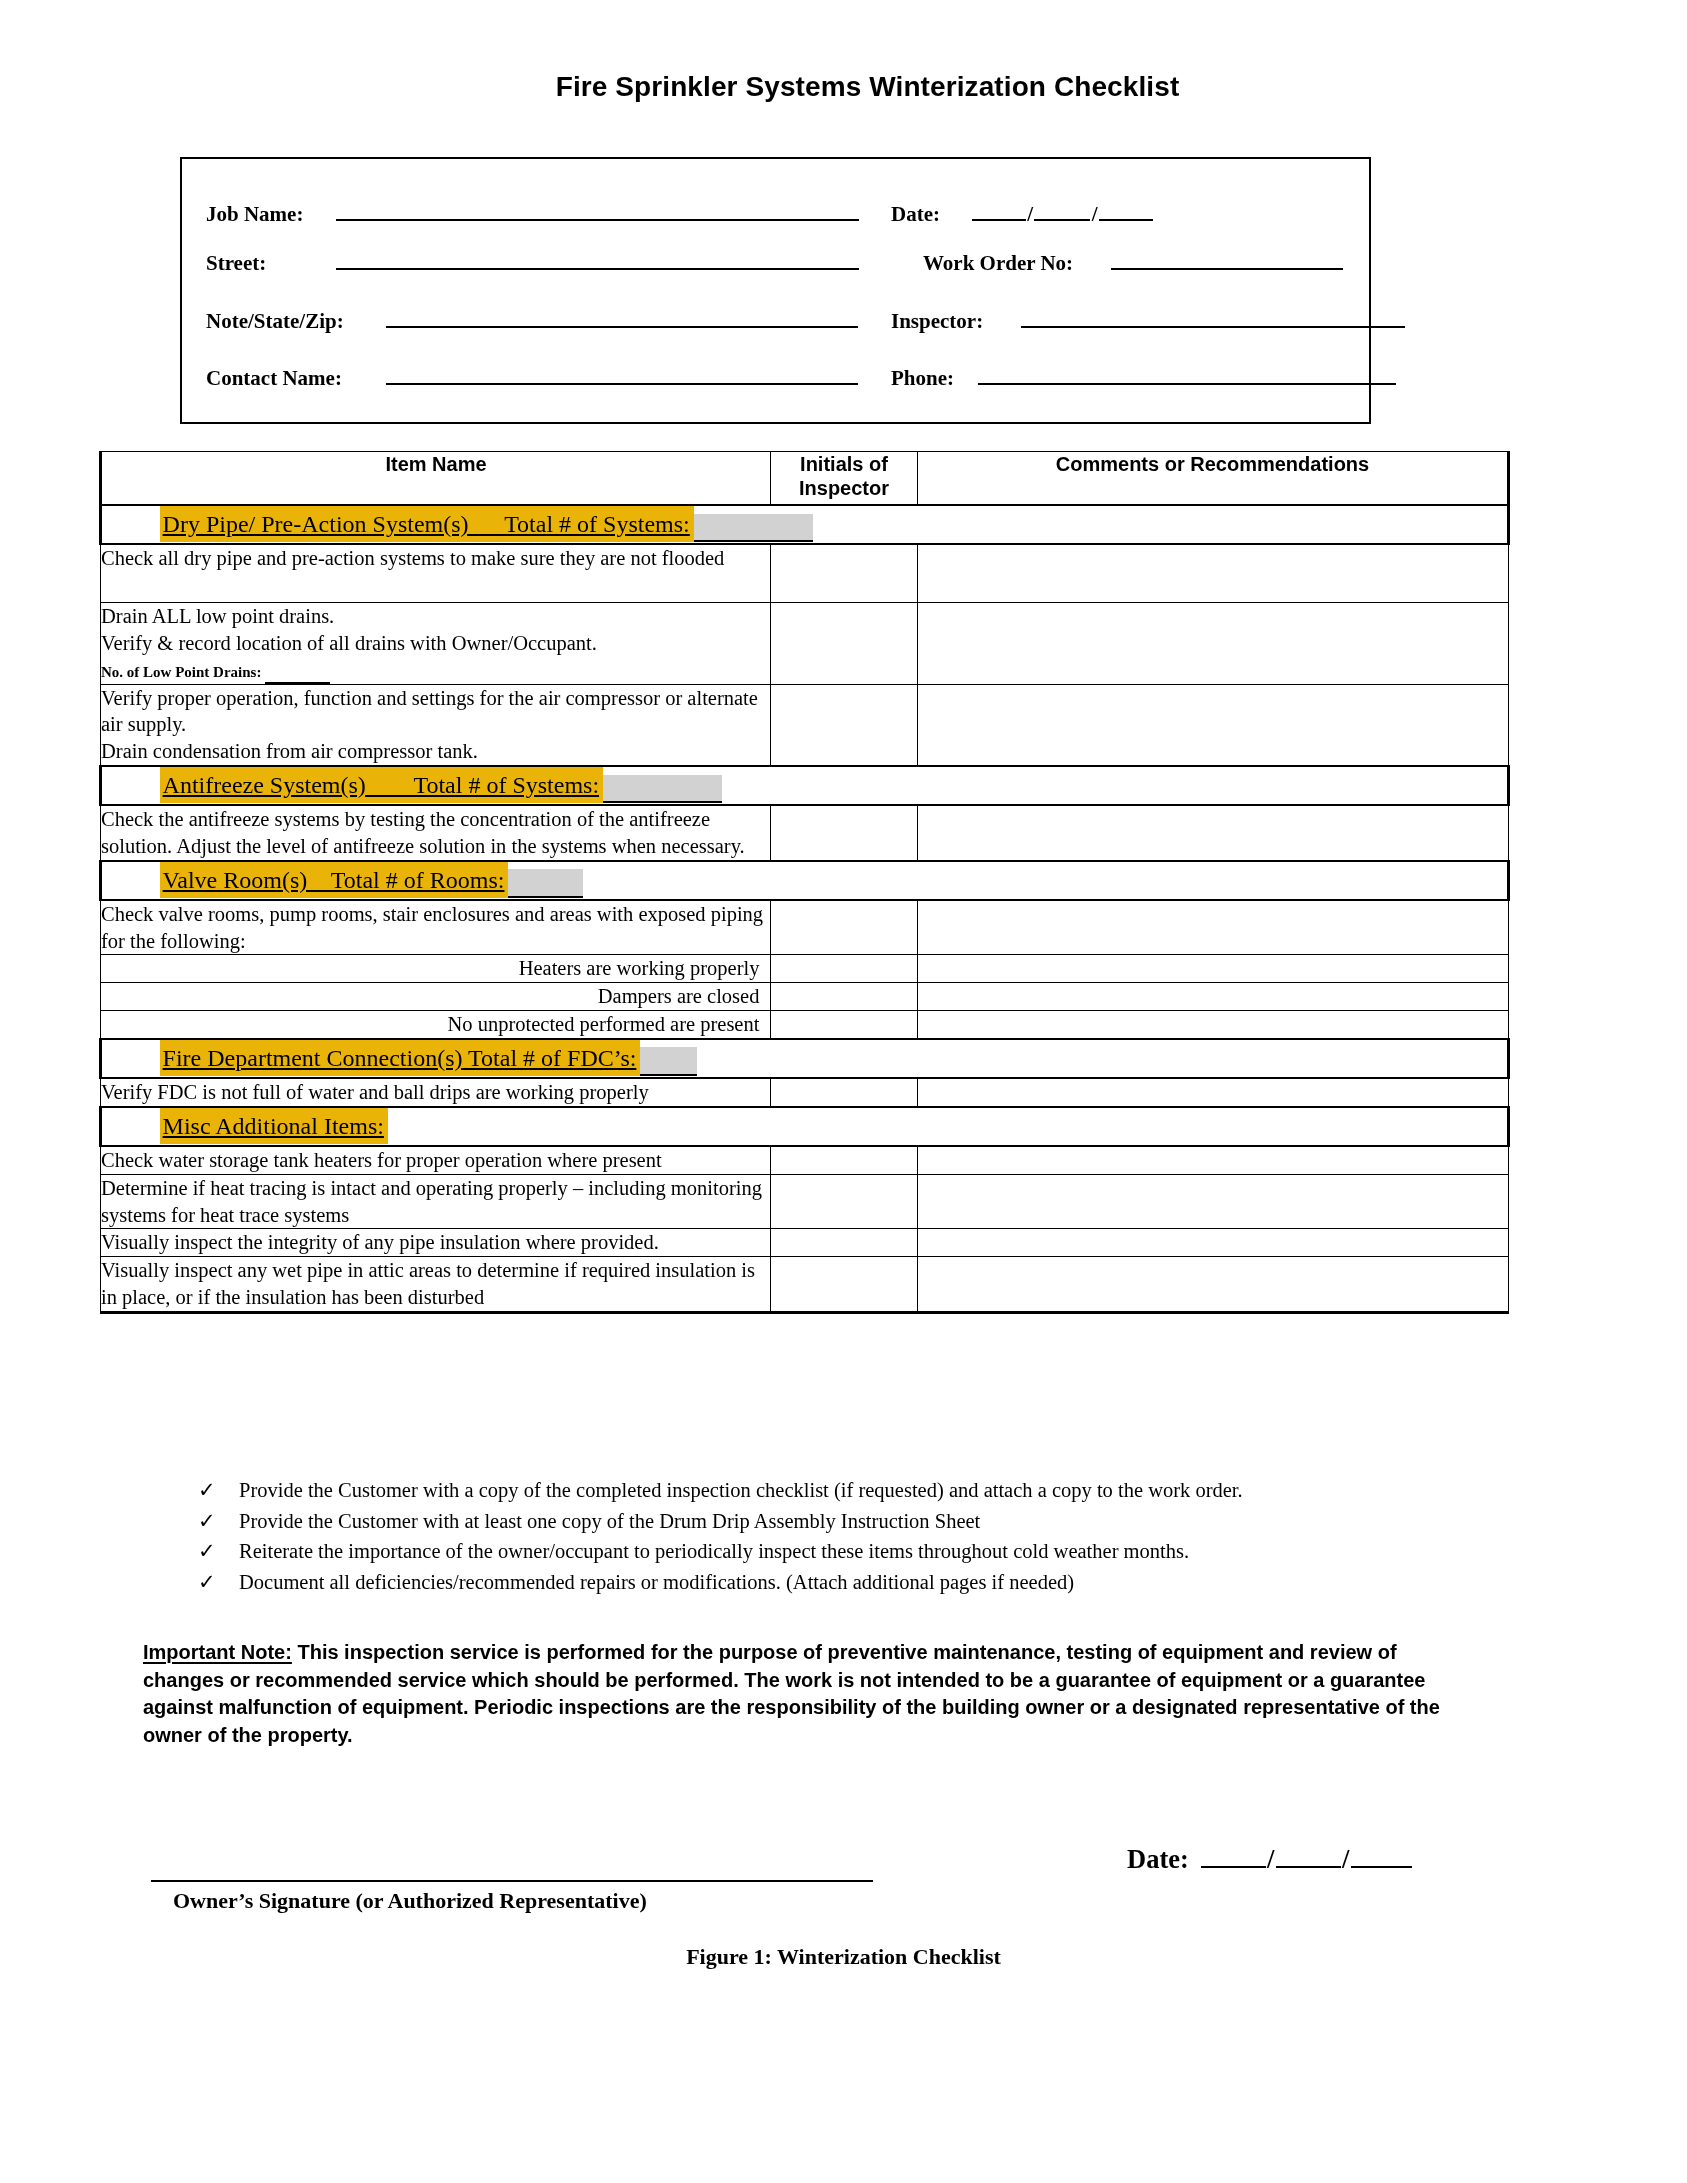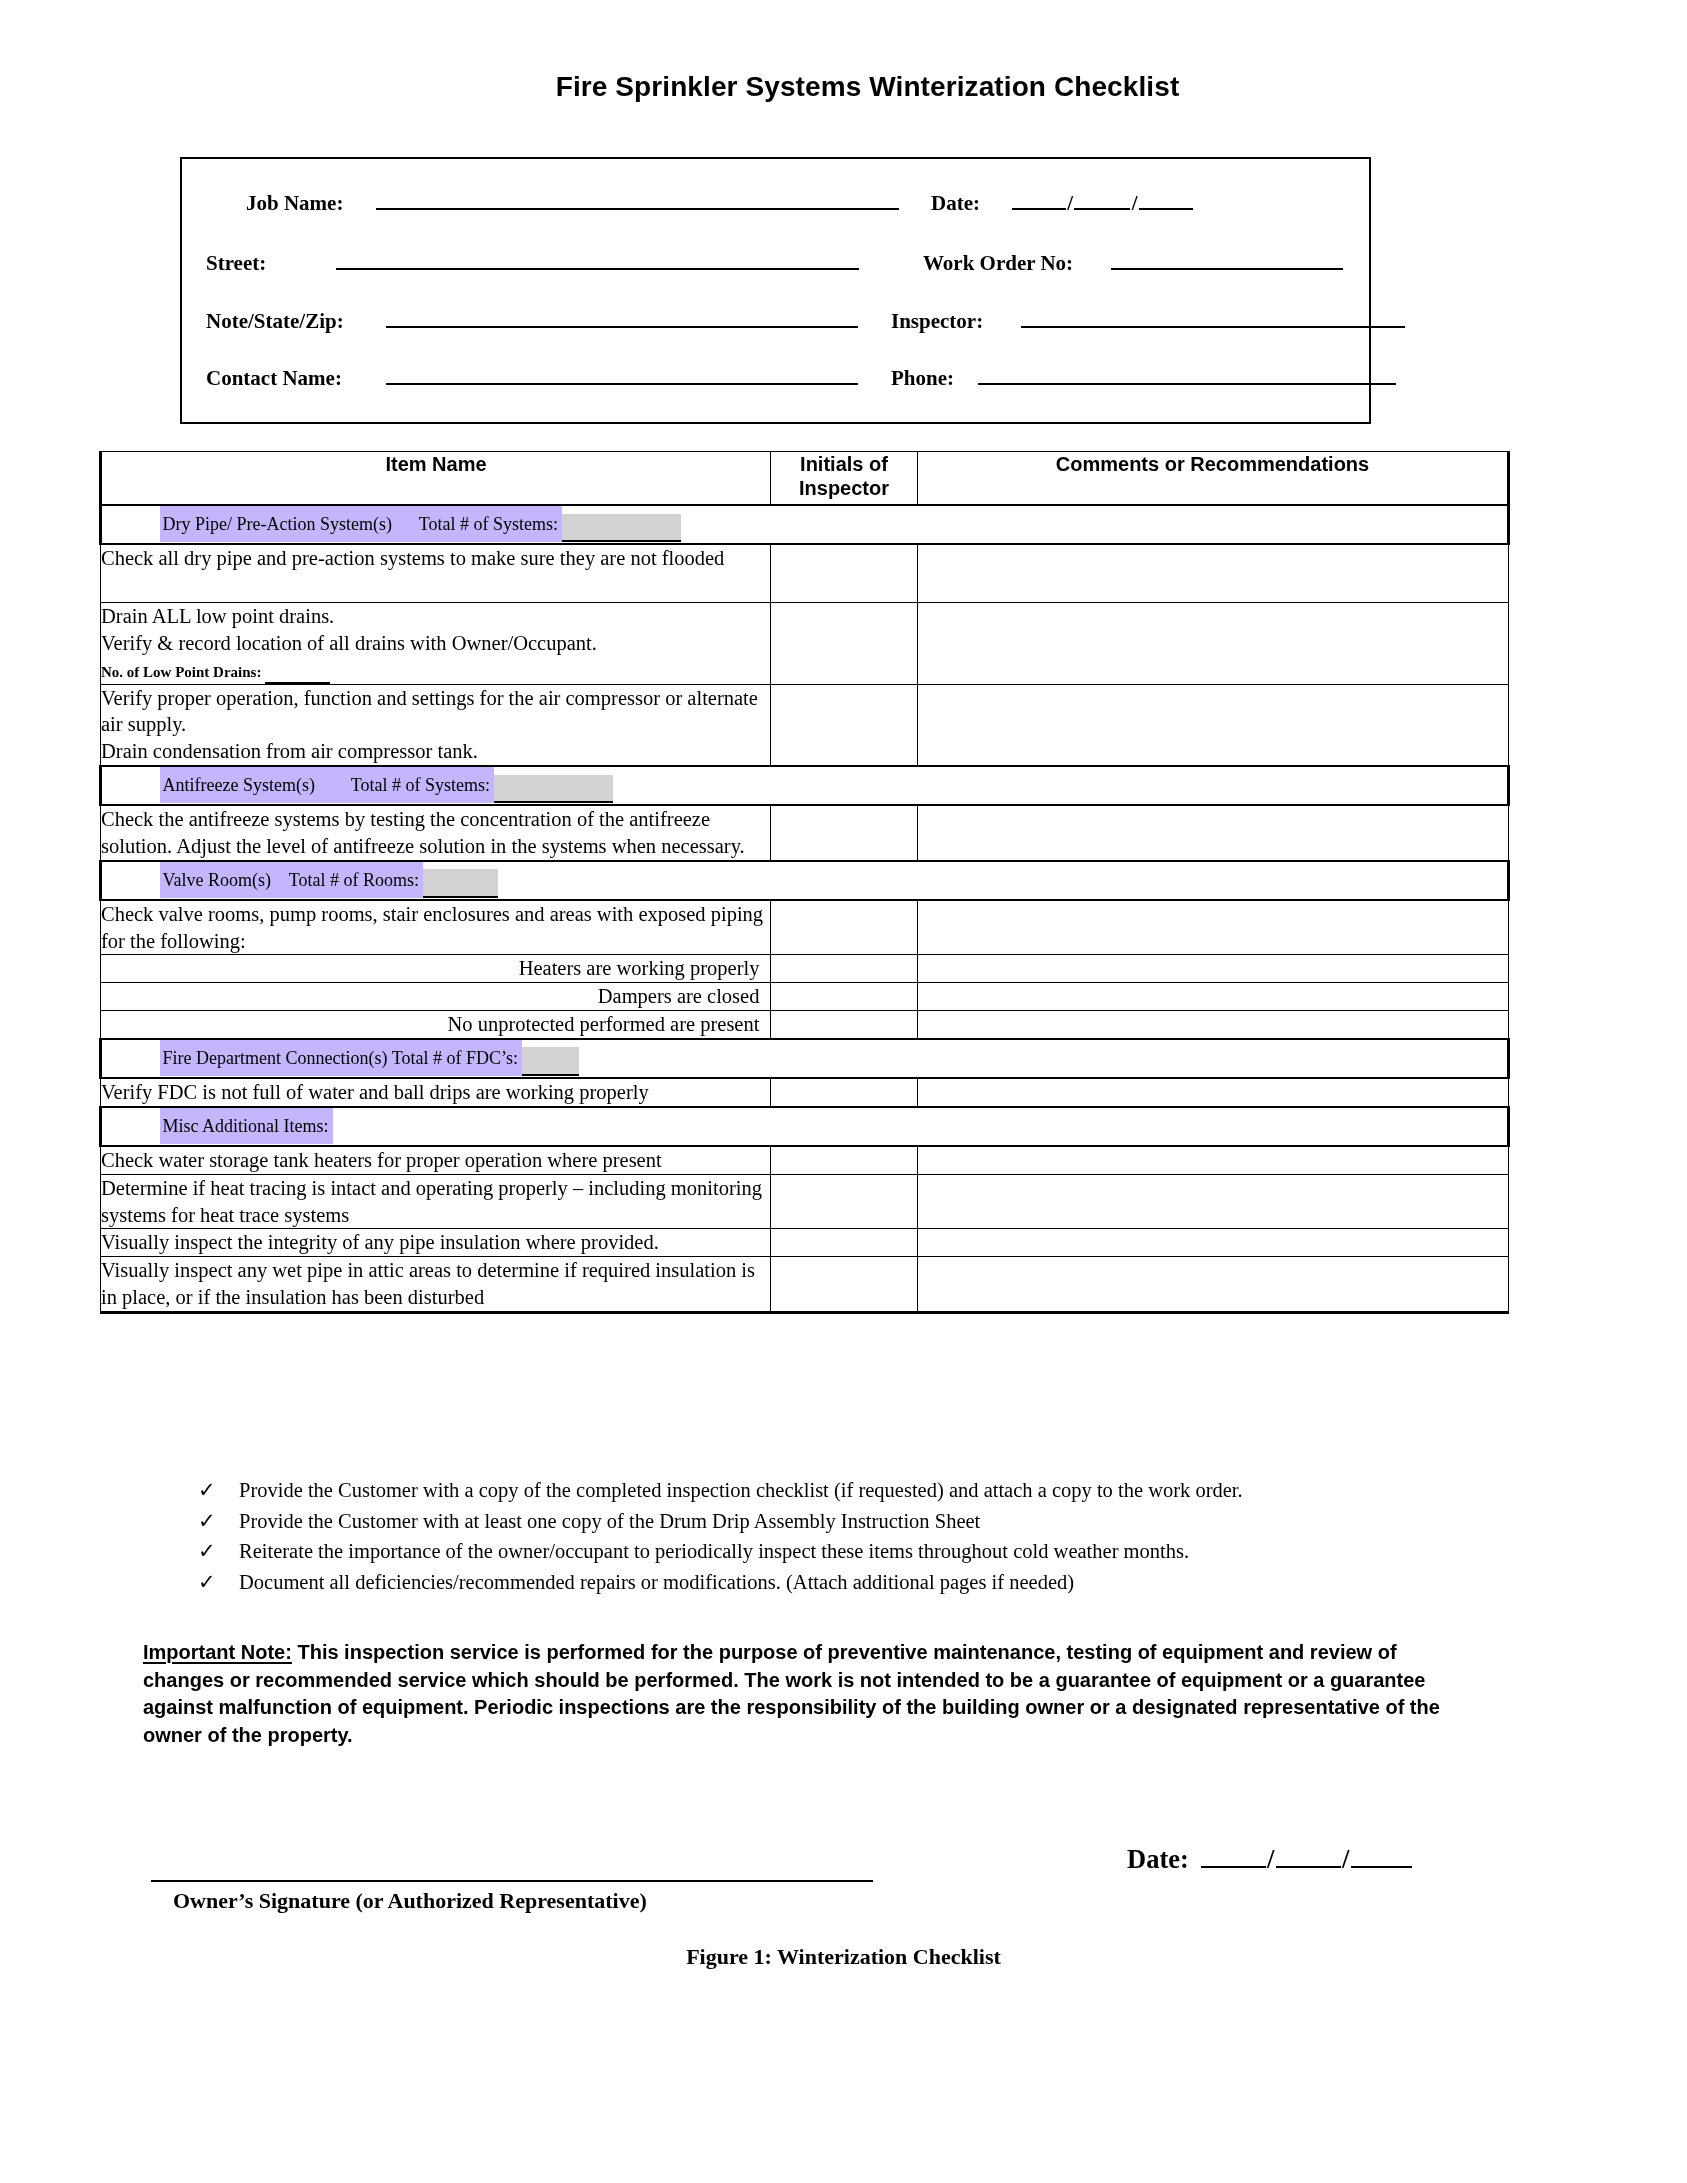--- a/index.html
+++ b/index.html
@@ -52,21 +52,21 @@
     left: 0; top: 0;
     width: 100%;
     height: 100%;
   }
   .info-row {
     position: absolute;
     left: 0;
     width: 100%;
     height: 57px;
   }
-  .info-row.r0 { top: 29px; margin-left: 40px; }
+  .info-row.r0 { top: 40px; }
   .info-row.r1 { top: 89px; }
   .info-row.r2 { top: 147px; }
   .info-row.r3 { top: 204px; }
 
   .fld {
     position: absolute;
     display: flex;
     align-items: baseline;
     white-space: nowrap;
   }
@@ -154,26 +154,27 @@
     height: 37px;
   }
   .section-inner {
     position: relative;
     height: 37px;
     padding-left: 58px;
     box-sizing: border-box;
   }
   .section-label {
     font-family: "Liberation Serif", "DejaVu Serif", serif;
-    font-size: 18px;
+    font-size: 24px;
     line-height: 36px;
-    background: #c4b5fd;
+    background: #eab308;
     display: inline-block;
     padding: 0 4px 0 2.6px;
     white-space: pre;
+    text-decoration: underline;
   }
   .section-blank {
     display: inline-block;
     border-bottom: 2.6px solid #000;
     height: 26.5px;
     vertical-align: bottom;
     background: #d2d2d2;
   }
   .blank-sys { width: 119px; }
   .blank-rooms { width: 75px; }

